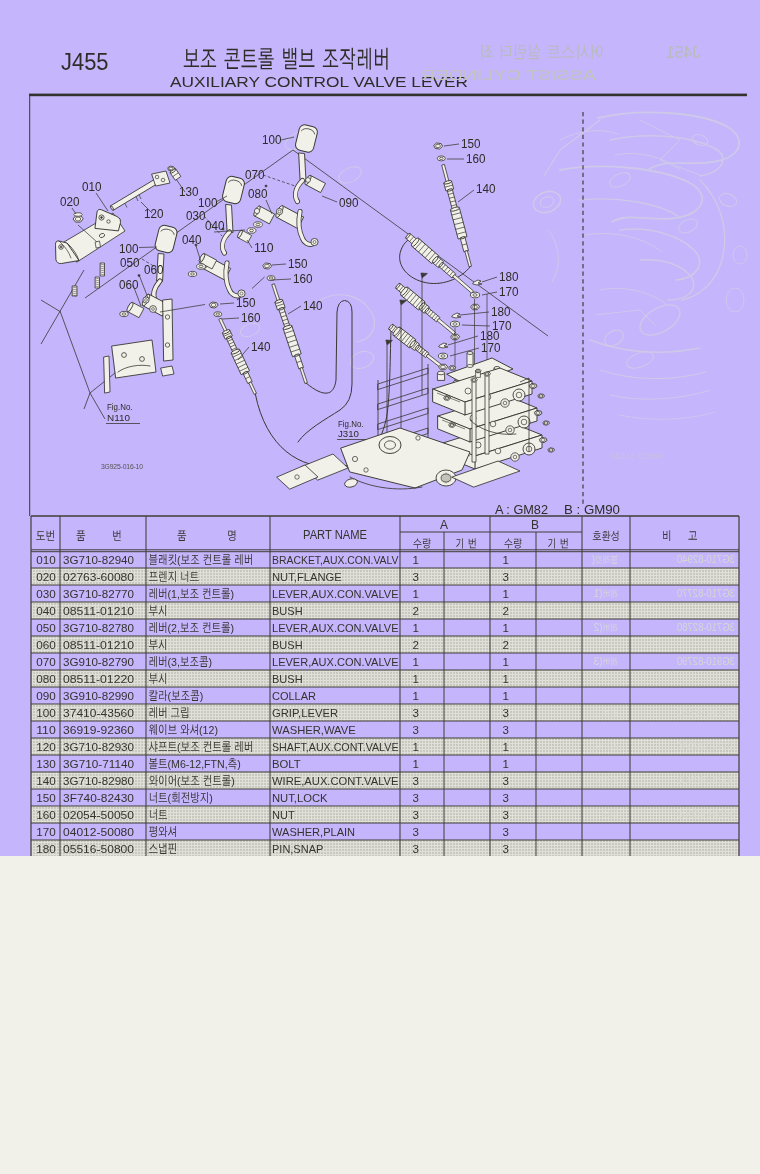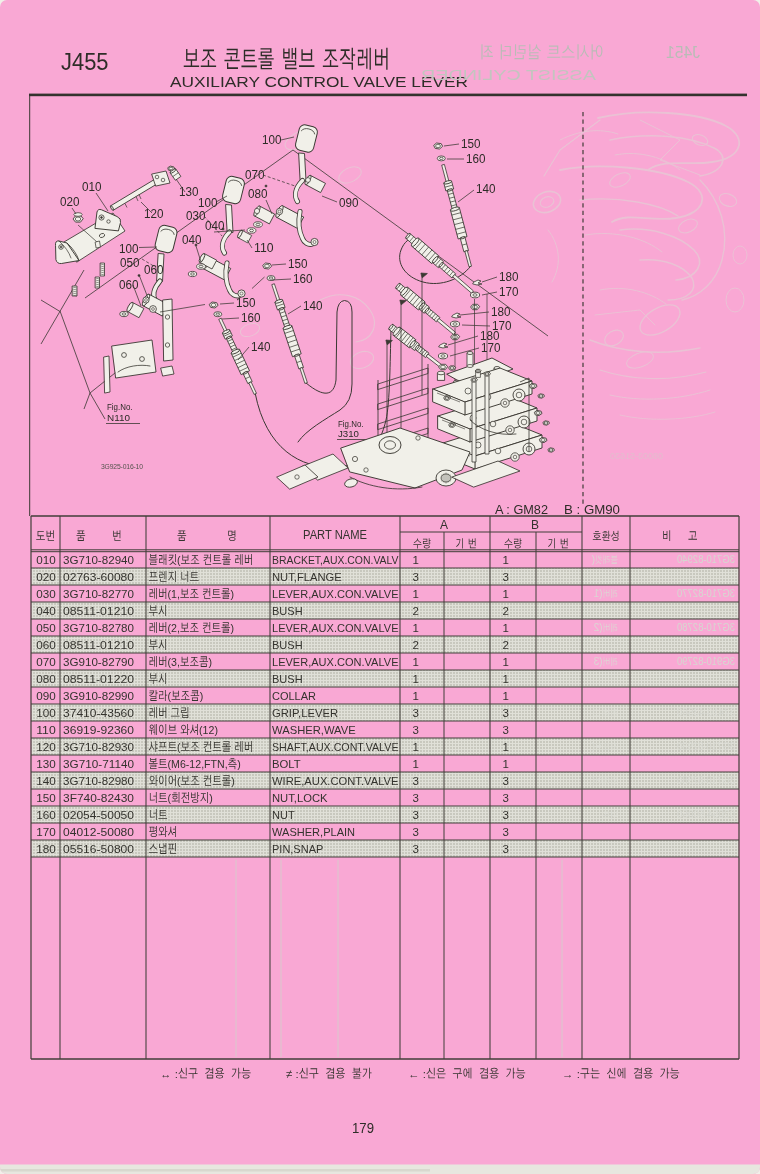--- a/index.html
+++ b/index.html
@@ -1,15 +1,15 @@
 <!DOCTYPE html>
 <html><head><meta charset="utf-8"><title>J455</title>
 <style>
 html,body{margin:0;padding:0;background:#f1f0e9;}
-#page{position:relative;width:760px;height:1174px;background:#f9a8d4;overflow:hidden;border-radius:7px;}
+#page{position:relative;width:760px;height:856px;background:#c4b5fd;overflow:hidden;}
 svg{position:absolute;top:0;left:0;display:block;}
 text{font-family:"Liberation Sans",sans-serif;}
 </style></head><body>
 <div id="page">
 <svg width="760" height="1174" viewBox="0 0 760 1174">
 <defs>
         <path id="k0" d="M63 91Q234 203 335.5 358.0Q437 513 439 662H108V733H520Q520 319 117 41ZM712 -90V822H789V426H944V353H789V-90Z"></path>
         <path id="k1" d="M77 352Q231 409 340.0 505.5Q449 602 460 701H128V769H547Q546 697 519.5 631.5Q493 566 451.5 517.0Q410 468 352.0 424.0Q294 380 238.5 350.5Q183 321 121 296ZM537 408V472H777V606H560V669H777V822H854V291H777V408ZM237 -74V240H855V-74ZM314 -7H778V173H314Z"></path>
         <path id="k2" d="M167 667V736H820Q820 479 762 233H685Q713 345 728.0 466.0Q743 587 743 667ZM43 31V98H388V440H465V98H935V31Z"></path>
         <path id="k3" d="M168 699V767H817Q817 555 767 350H690Q713 441 726.5 540.0Q740 639 740 699ZM43 300V367H935V300H527V-92H450V300Z"></path>

